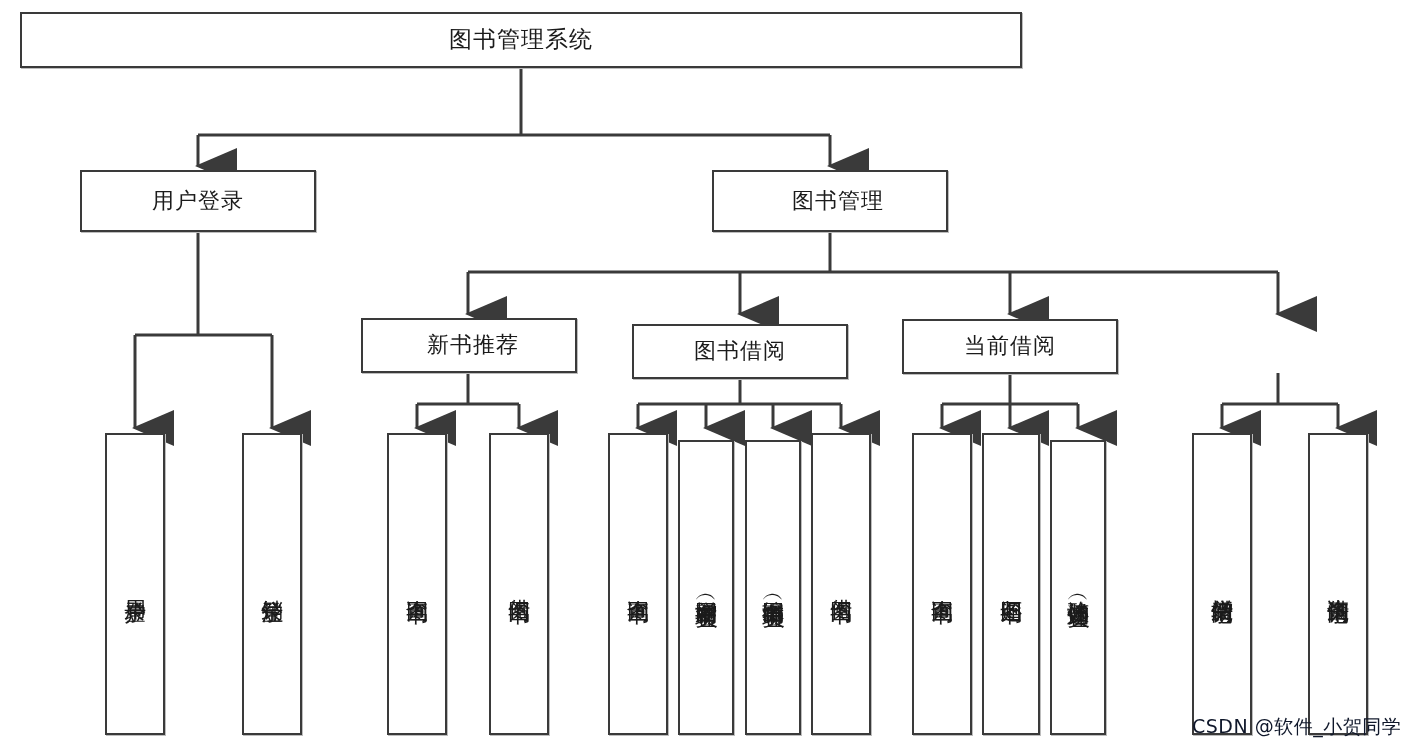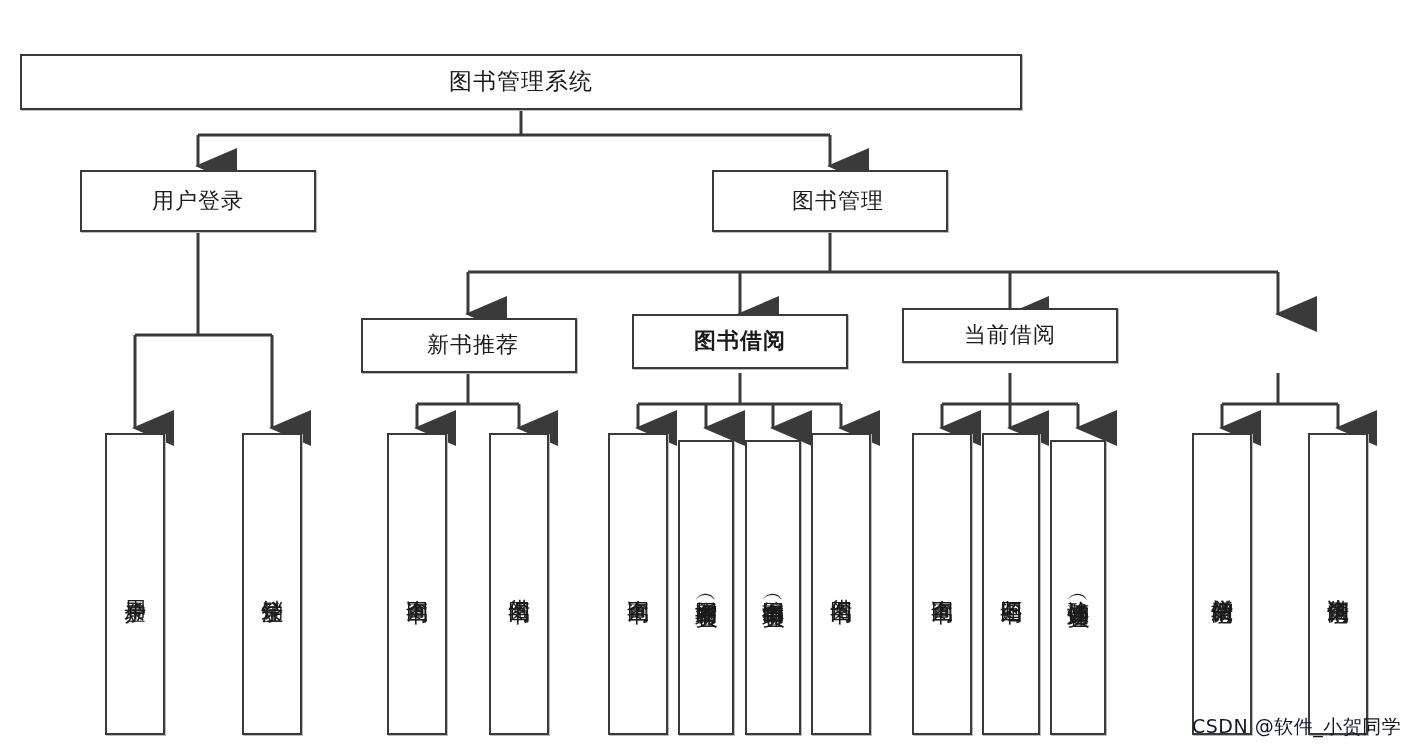--- a/index.html
+++ b/index.html
@@ -116,38 +116,38 @@
       <path d="M 1010 404 L 1010 428" marker-end="url(#arrow)"></path>
       <path d="M 1078 404 L 1078 428" marker-end="url(#arrow)"></path>
 
       <path d="M 1278 373 L 1278 404"></path>
       <path d="M 1222 404 L 1338 404"></path>
       <path d="M 1222 404 L 1222 428" marker-end="url(#arrow)"></path>
       <path d="M 1338 404 L 1338 428" marker-end="url(#arrow)"></path>
     </g>
   </svg>
 
-  <div class="node horiz root" style="left:20px; top:12px; width:1002px; height:56px;margin-top:42px;">
+  <div class="node horiz root" style="left:20px; top:12px; width:1002px; height:56px;">
     <span>图书管理系统</span>
   </div>
 
   <div class="node horiz" style="left:80px; top:170px; width:236px; height:62px;">
     <span>用户登录</span>
   </div>
   <div class="node horiz" style="left:712px; top:170px; width:236px; height:62px;padding-left:16px;">
     <span>图书管理</span>
   </div>
 
   <div class="node horiz" style="left:361px; top:318px; width:216px; height:55px;padding-left:8px;">
     <span>新书推荐</span>
   </div>
-  <div class="node horiz" style="left:632px; top:314px; width:216px; height:55px;font-weight:bold;">
+  <div class="node horiz" style="left:632px; top:324px; width:216px; height:55px;">
     <span>图书借阅</span>
   </div>
-  <div class="node horiz" style="left:902px; top:308px; width:216px; height:55px;">
+  <div class="node horiz" style="left:902px; top:319px; width:216px; height:55px;">
     <span>当前借阅</span>
   </div>
 
   <div class="node vert" style="left:105px; top:433px; width:60px; height:302px;">
     <span class="vtext">用户登录</span>
   </div>
   <div class="node vert" style="left:242px; top:433px; width:60px; height:302px;">
     <span class="vtext">注销登录</span>
   </div>
 

